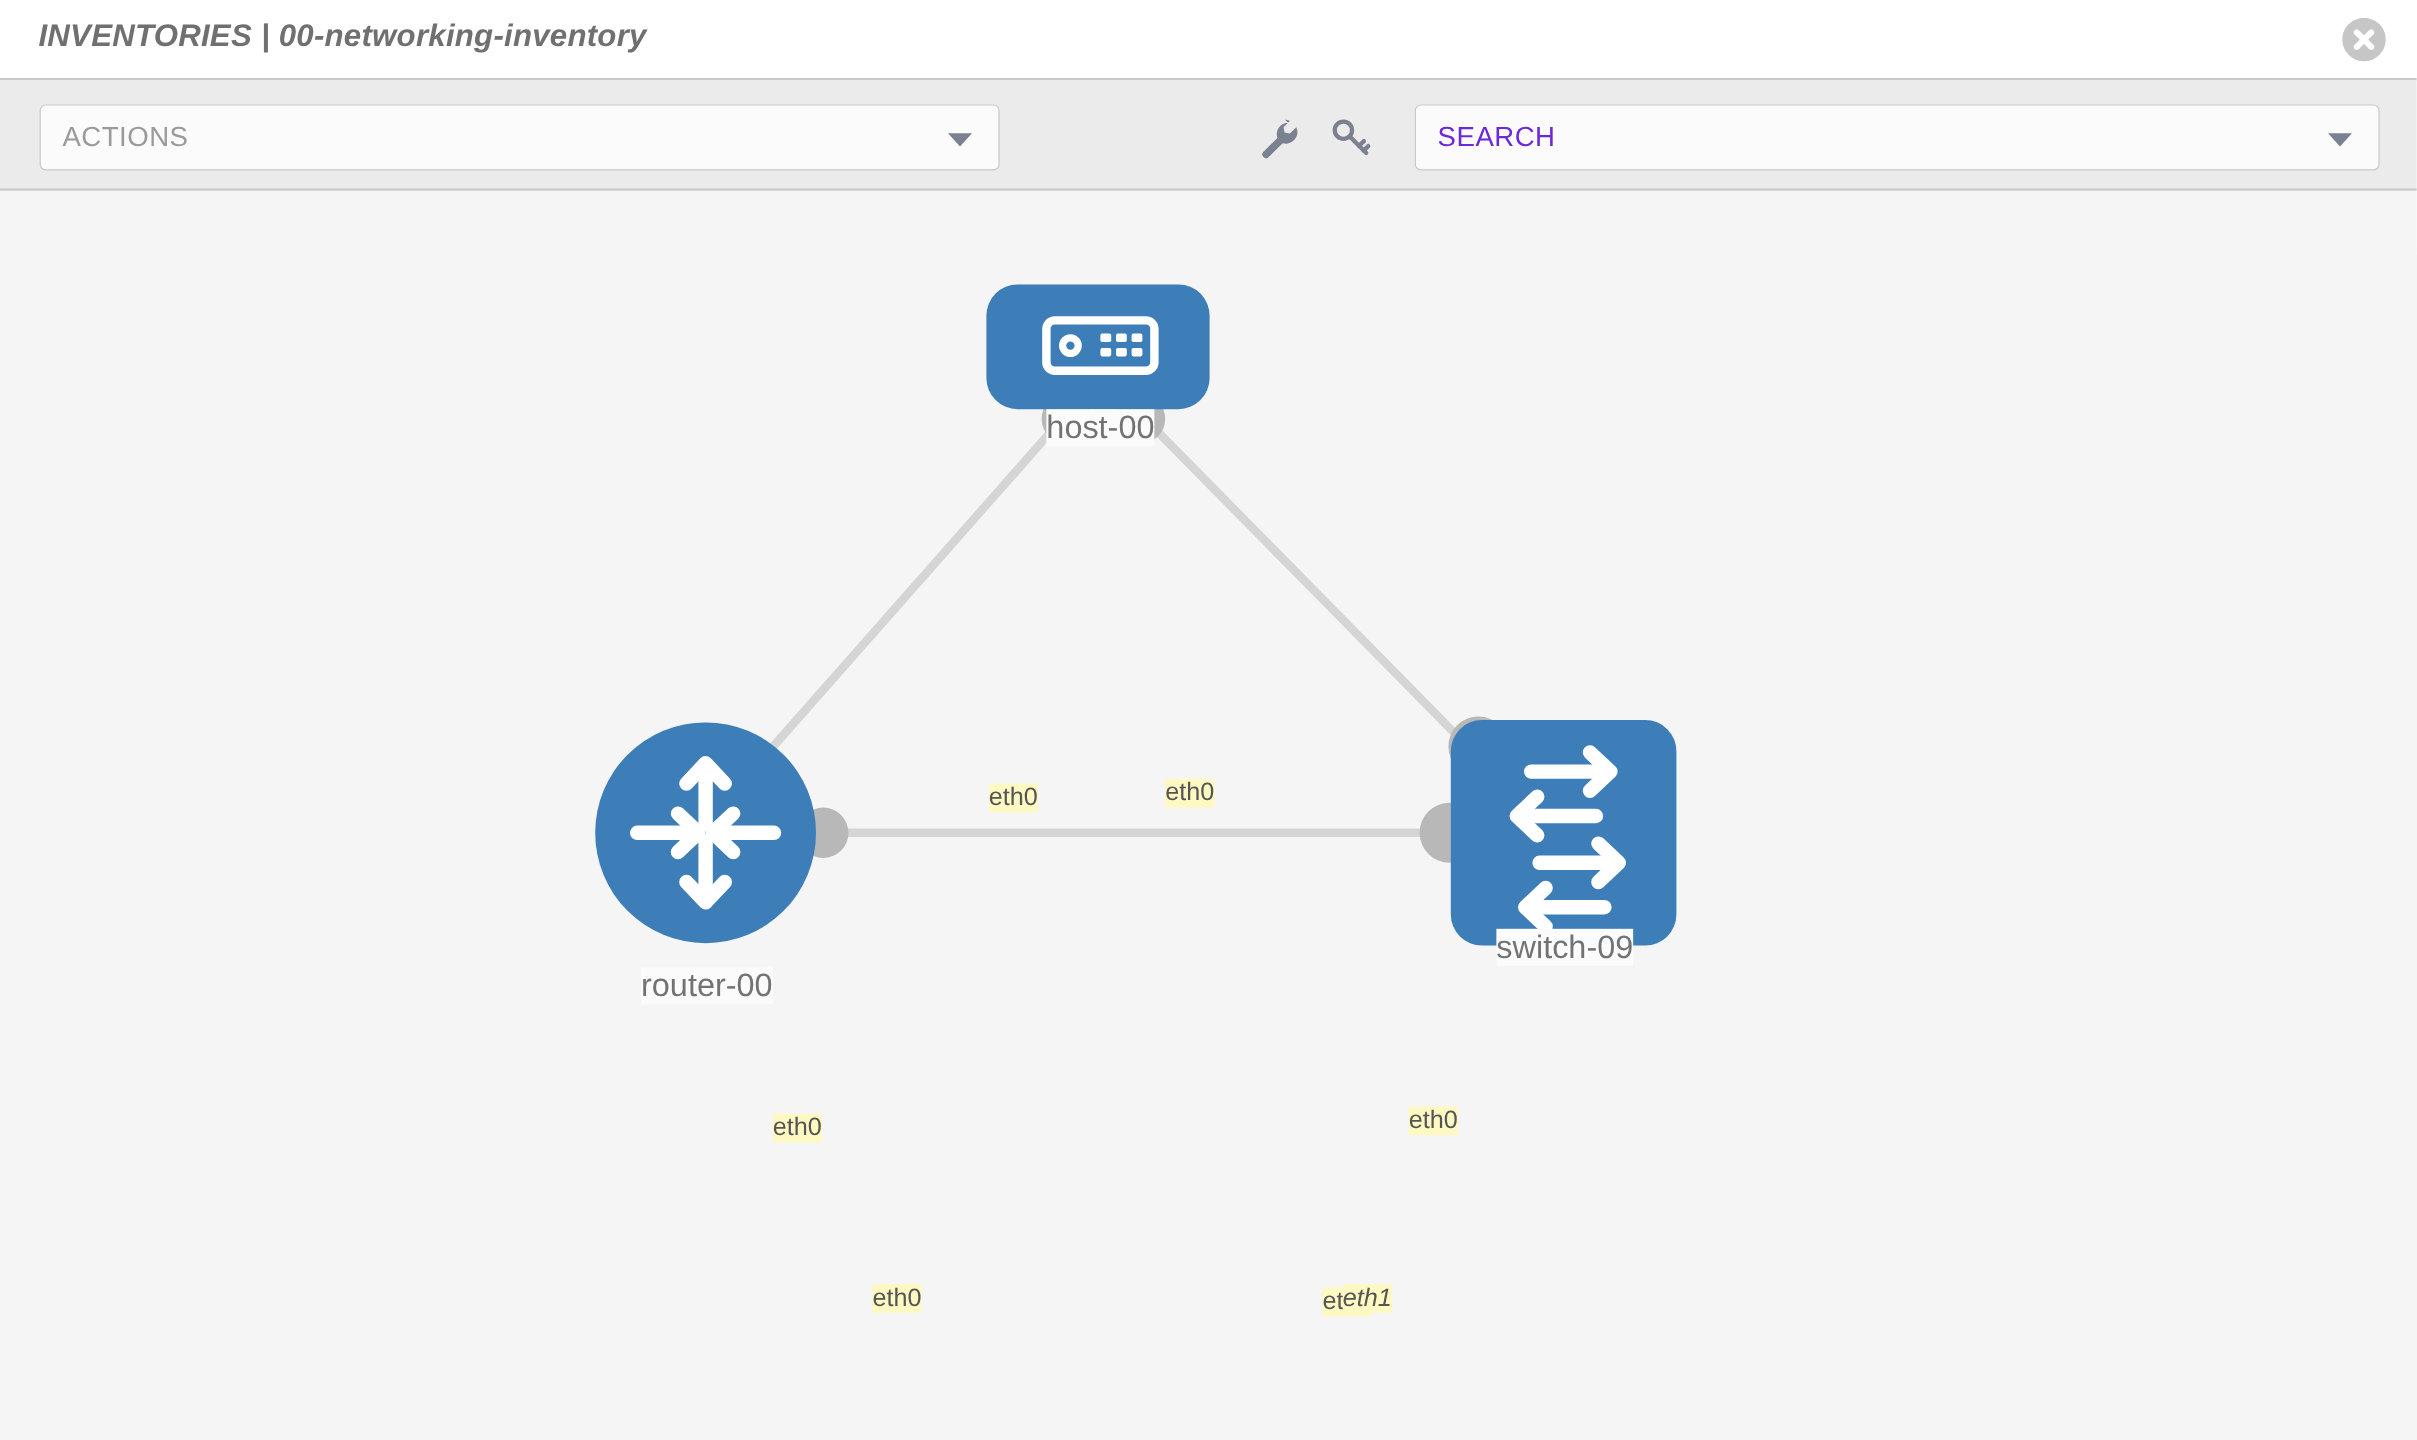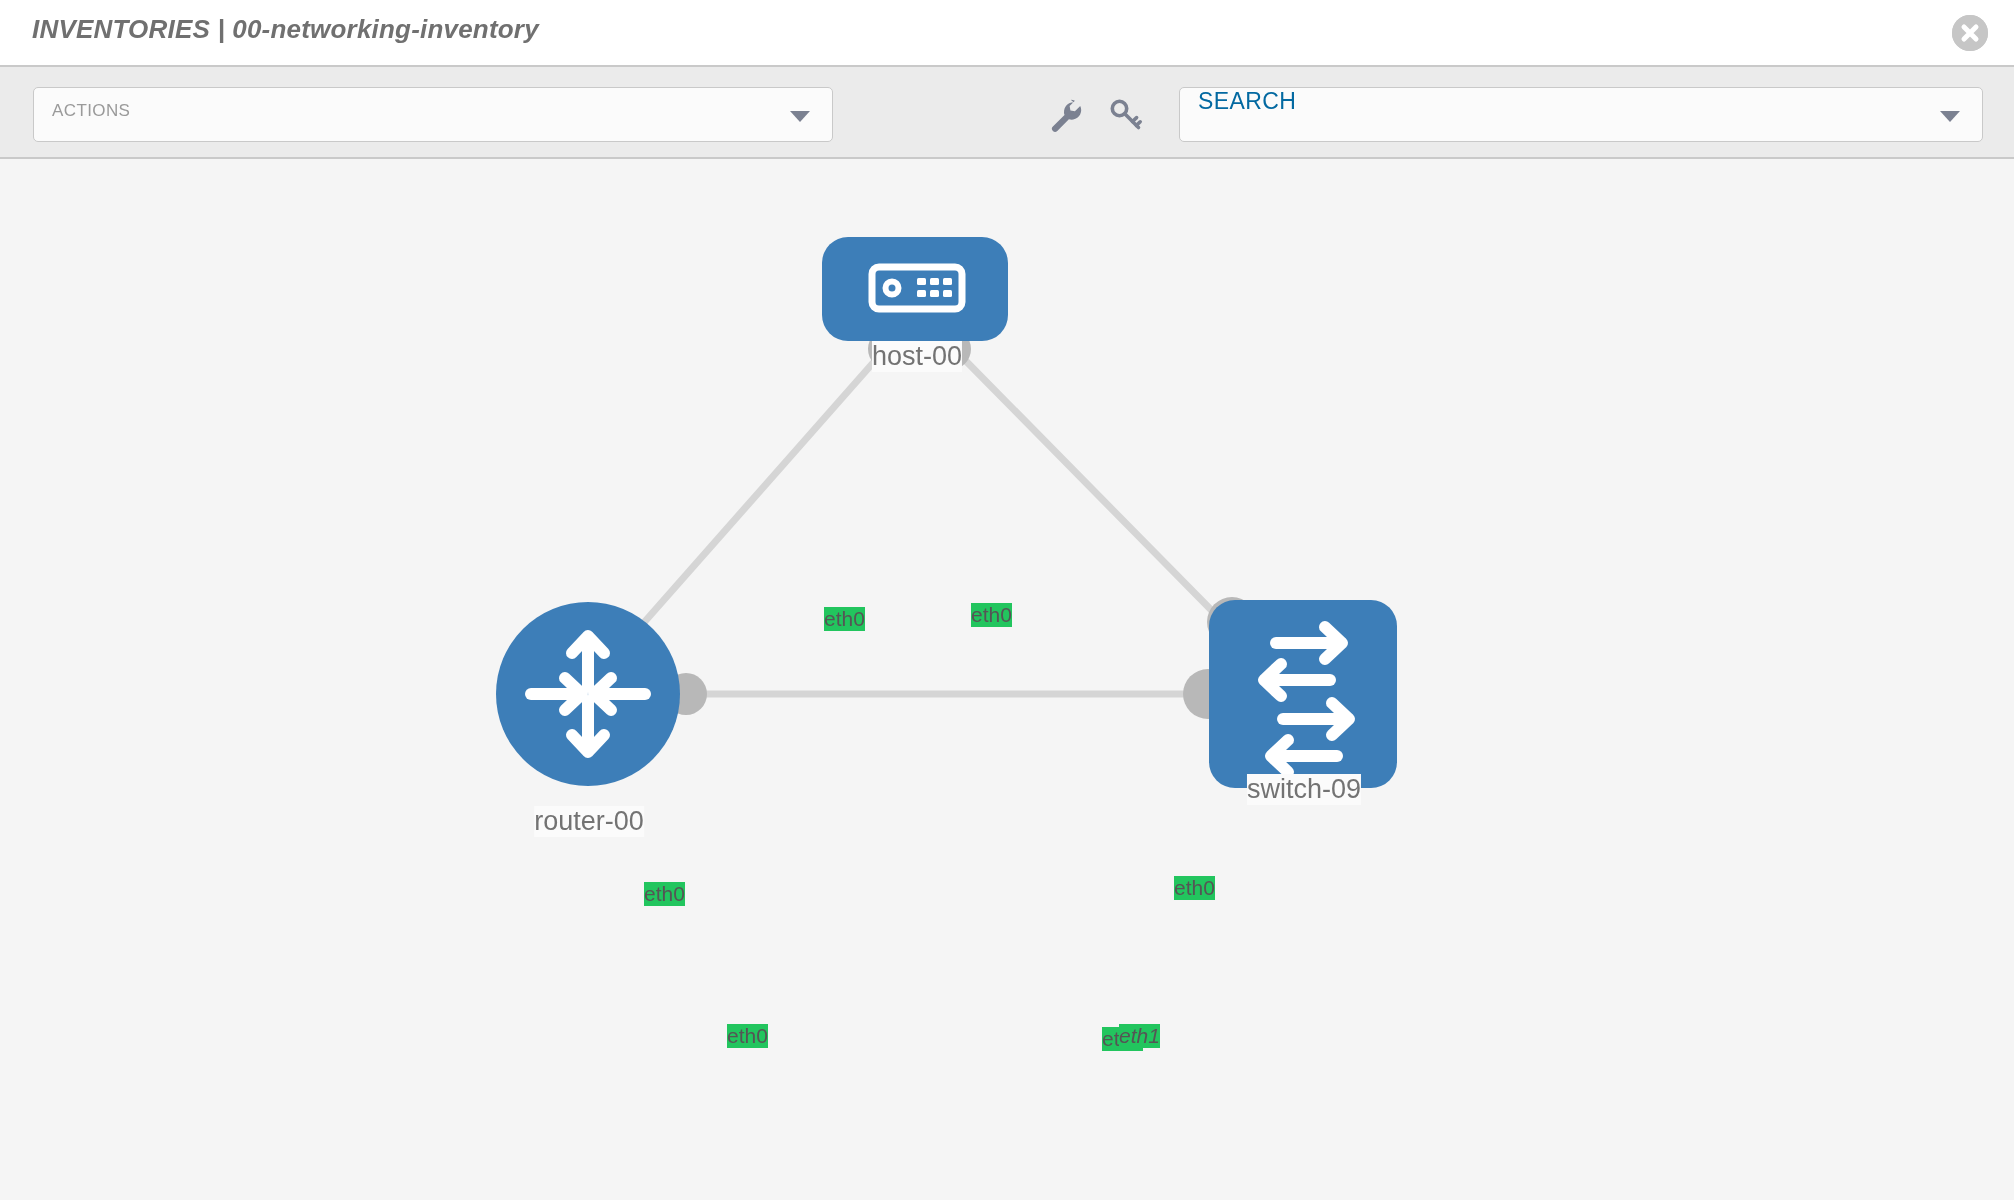--- a/index.html
+++ b/index.html
@@ -67,21 +67,21 @@
     width: 800px;
     height: 55px;
     background: #fbfbfb;
     border: 1px solid #c9c9c9;
     border-radius: 5px;
   }
   .actions-label {
     position: absolute;
     left: 18px;
     top: 13px;
-    font-size: 17px;
+    font-size: 23px;
     color: #9a9a9a;
     letter-spacing: 0.4px;
   }
   .caret {
     position: absolute;
     right: 22px;
     top: 23px;
     width: 0; height: 0;
     border-left: 10px solid transparent;
     border-right: 10px solid transparent;
@@ -104,23 +104,23 @@
     top: 20px;
     width: 804px;
     height: 55px;
     background: #fbfbfb;
     border: 1px solid #c9c9c9;
     border-radius: 5px;
   }
   .search-label {
     position: absolute;
     left: 18px;
-    top: 0;
+    top: 13px;
     font-size: 23px;
-    color: #0369a1;
+    color: #6d28d9;
     letter-spacing: 0.4px;
   }
 
   
   .canvas {
     position: absolute;
     left: 0; top: 159px;
     width: 2014px;
     height: 1041px;
     background: #f5f5f5;
@@ -139,22 +139,23 @@
     font-size: 27px;
     color: #737373;
     background: #fbfbfb;
     white-space: nowrap;
     transform: translateX(-50%);
   }
   .edge-label {
     position: absolute;
     font-size: 21px;
     color: #555555;
-    background: #22c55e;
+    background: #fef9c3;
     white-space: nowrap;
+    margin-top: 46px;
   }
 </style>
 </head>
 <body>
 
 <div id="app">
 
   <div class="titlebar">
     <div class="page-title">INVENTORIES | 00-networking-inventory</div>
     <div class="close-btn">

